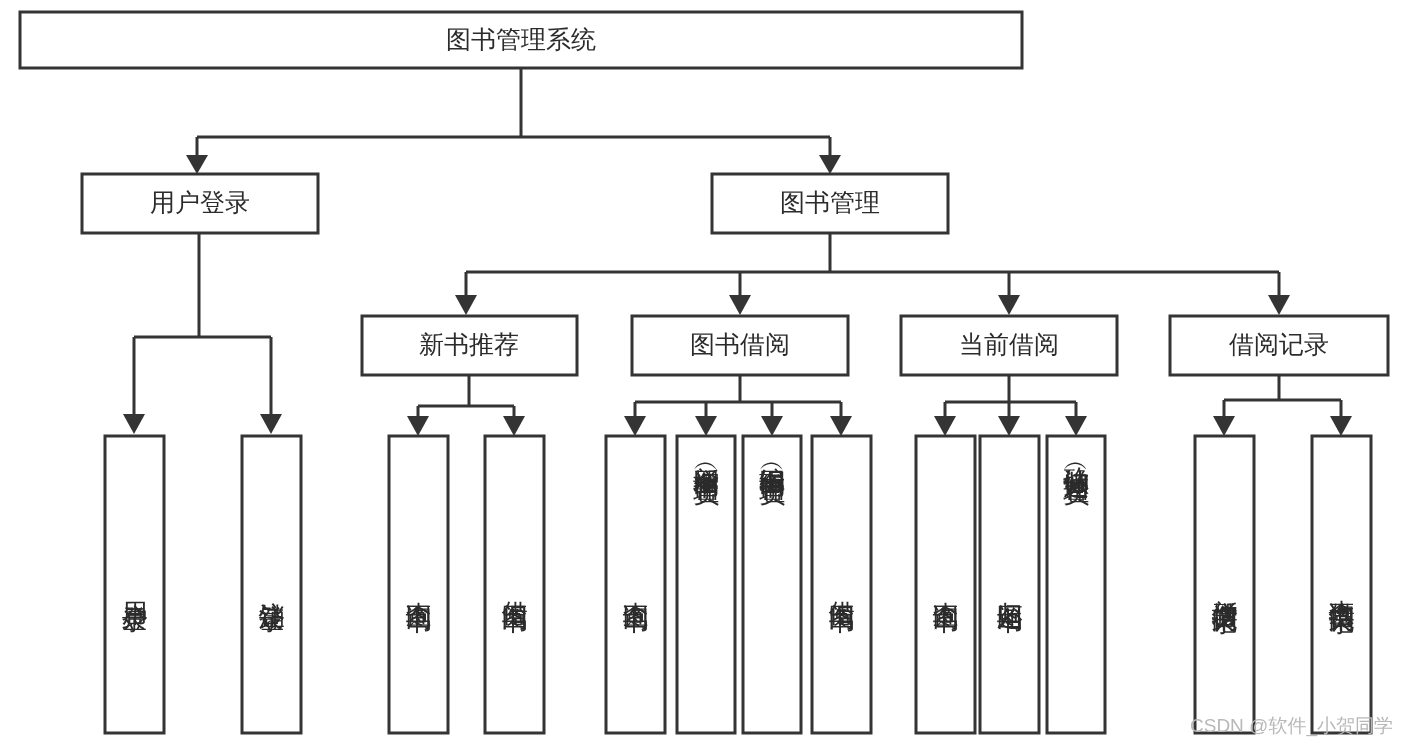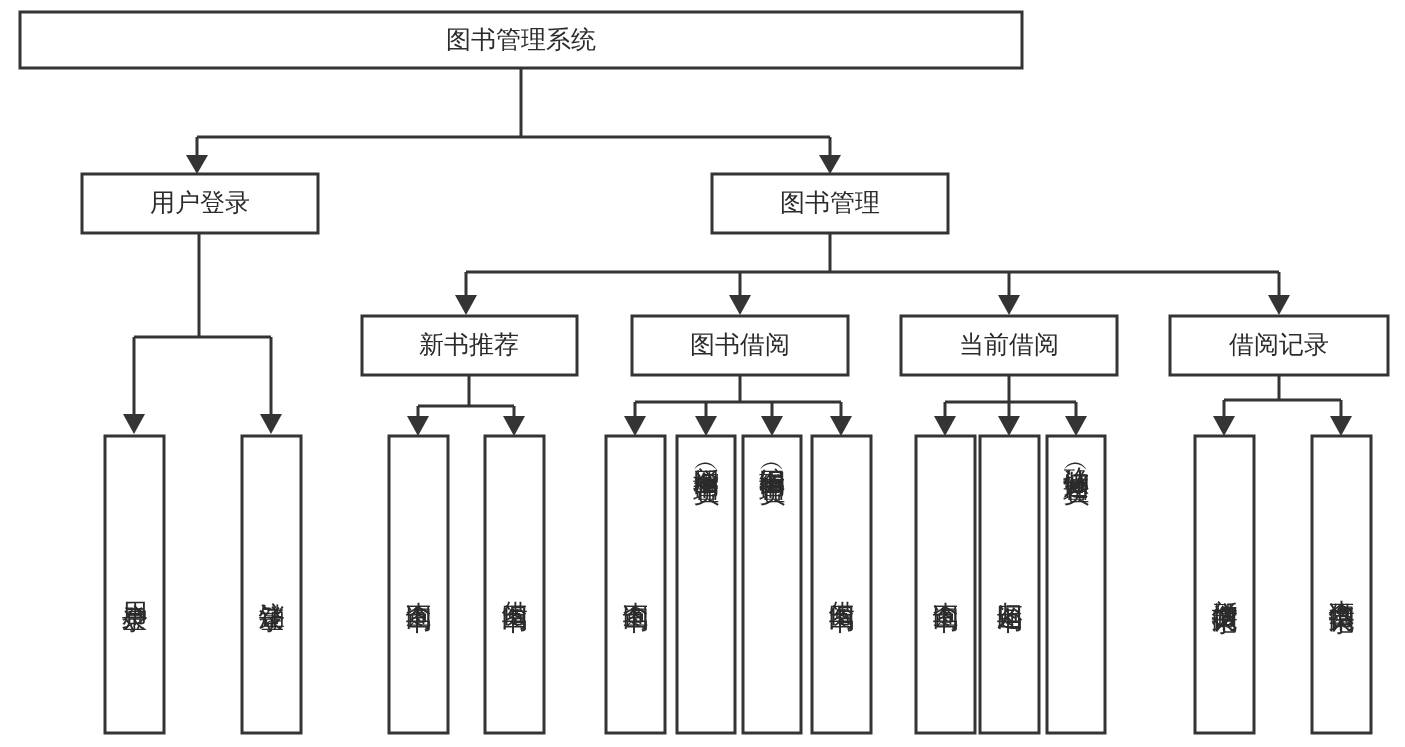--- a/index.html
+++ b/index.html
@@ -186,14 +186,15 @@
   <div class="label-vertical" style="left:743px; top:436px; width:58px; height:297px; justify-content:flex-start; padding-top:10px; box-sizing:border-box;">编辑图书（管理员）</div>
   <div class="label-vertical" style="left:812px; top:436px; width:59px; height:297px;">借阅图书</div>
 
   <div class="label-vertical" style="left:916px; top:436px; width:59px; height:297px;">查询图书</div>
   <div class="label-vertical" style="left:980px; top:436px; width:59px; height:297px;">归还图书</div>
   <div class="label-vertical" style="left:1047px; top:436px; width:58px; height:297px; justify-content:flex-start; padding-top:10px; box-sizing:border-box;">确认归还（管理员）</div>
 
   <div class="label-vertical" style="left:1195px; top:436px; width:59px; height:297px;">新增借阅记录</div>
   <div class="label-vertical" style="left:1312px; top:436px; width:59px; height:297px;">查询借阅记录</div>
 
+  <div class="watermark">CSDN @软件_小贺同学</div>
 
 </div>
 
 </body></html>

